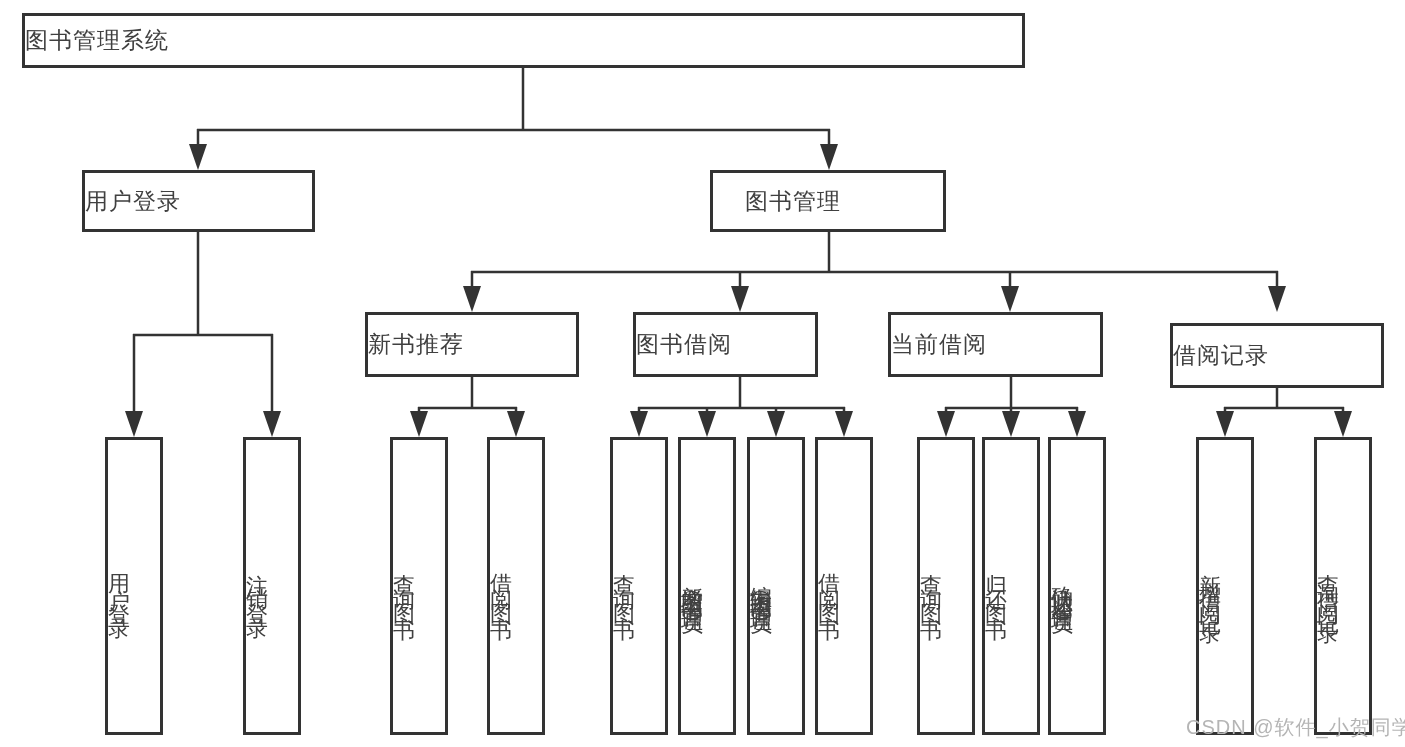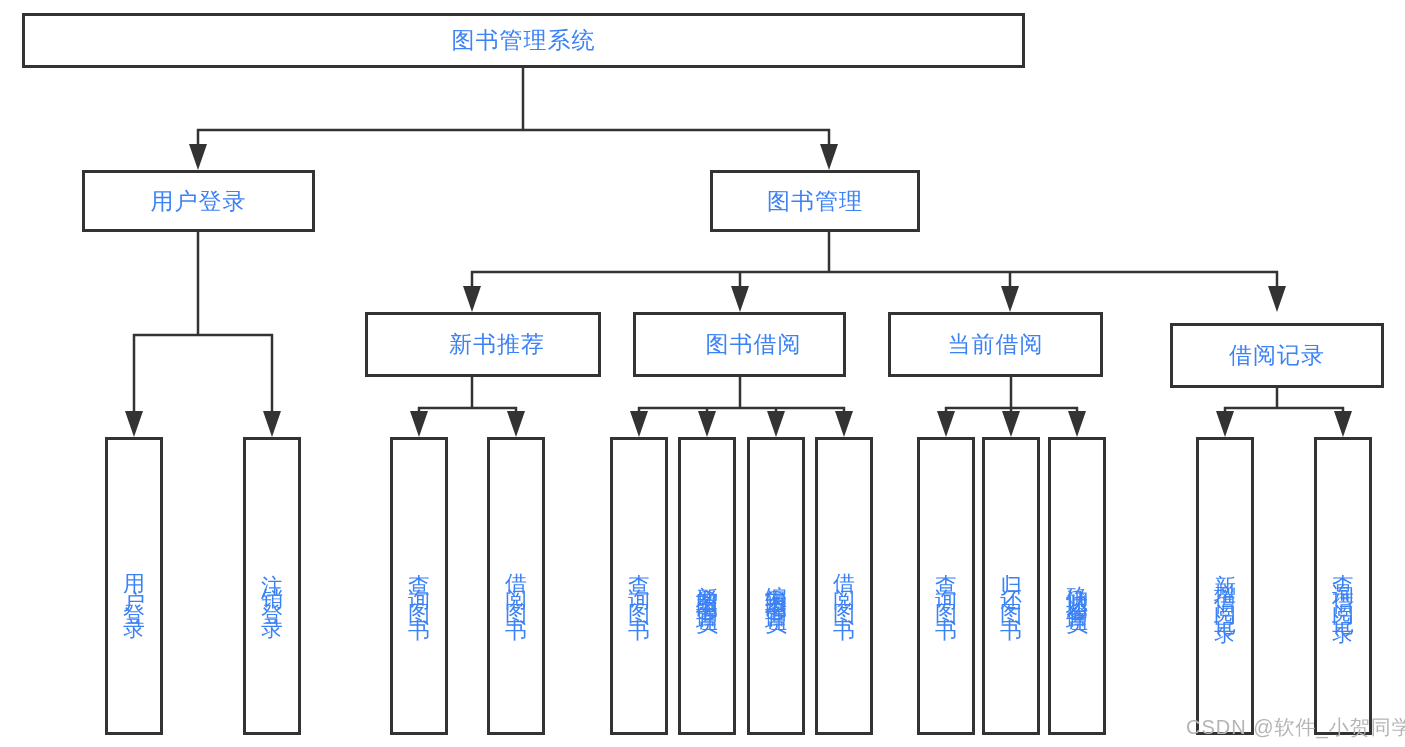--- a/index.html
+++ b/index.html
@@ -22,31 +22,30 @@
     width: 1405px;
     height: 747px;
   }
   .box {
     position: absolute;
     box-sizing: border-box;
     border: 3px solid #333333;
     background: #ffffff;
     display: flex;
     align-items: center;
-    justify-content: center;
-    color: #3b82f6;
+    color: #404040;
     text-align: center;
   }
   .h-label { font-size: 23px; letter-spacing: 1px; white-space: nowrap; }
   .root-box   { left: 22px;  top: 13px;  width: 1003px; height: 55px; }
   .lvl2-a     { left: 82px;  top: 170px; width: 233px;  height: 62px; }
-  .lvl2-b     { left: 710px; top: 170px; width: 210px;  height: 62px; }
+  .lvl2-b     { left: 710px; top: 170px; width: 236px;  height: 62px; padding-left: 32px; }
   .lvl3       { top: 312px; height: 65px; }
-  .lvl3-a { left: 365px;  width: 236px; padding-left: 28px; }
-  .lvl3-b { left: 633px;  width: 213px; padding-left: 28px; }
+  .lvl3-a { left: 365px;  width: 214px; }
+  .lvl3-b { left: 633px;  width: 185px; }
   .lvl3-c { left: 888px;  width: 215px; }
   .lvl3-d { left: 1170px; width: 214px; margin-top: 11px; }
   .leaf {
     top: 437px;
     height: 298px;
     width: 58px;
   }
   .v {
     writing-mode: vertical-rl;
     text-orientation: mixed;

